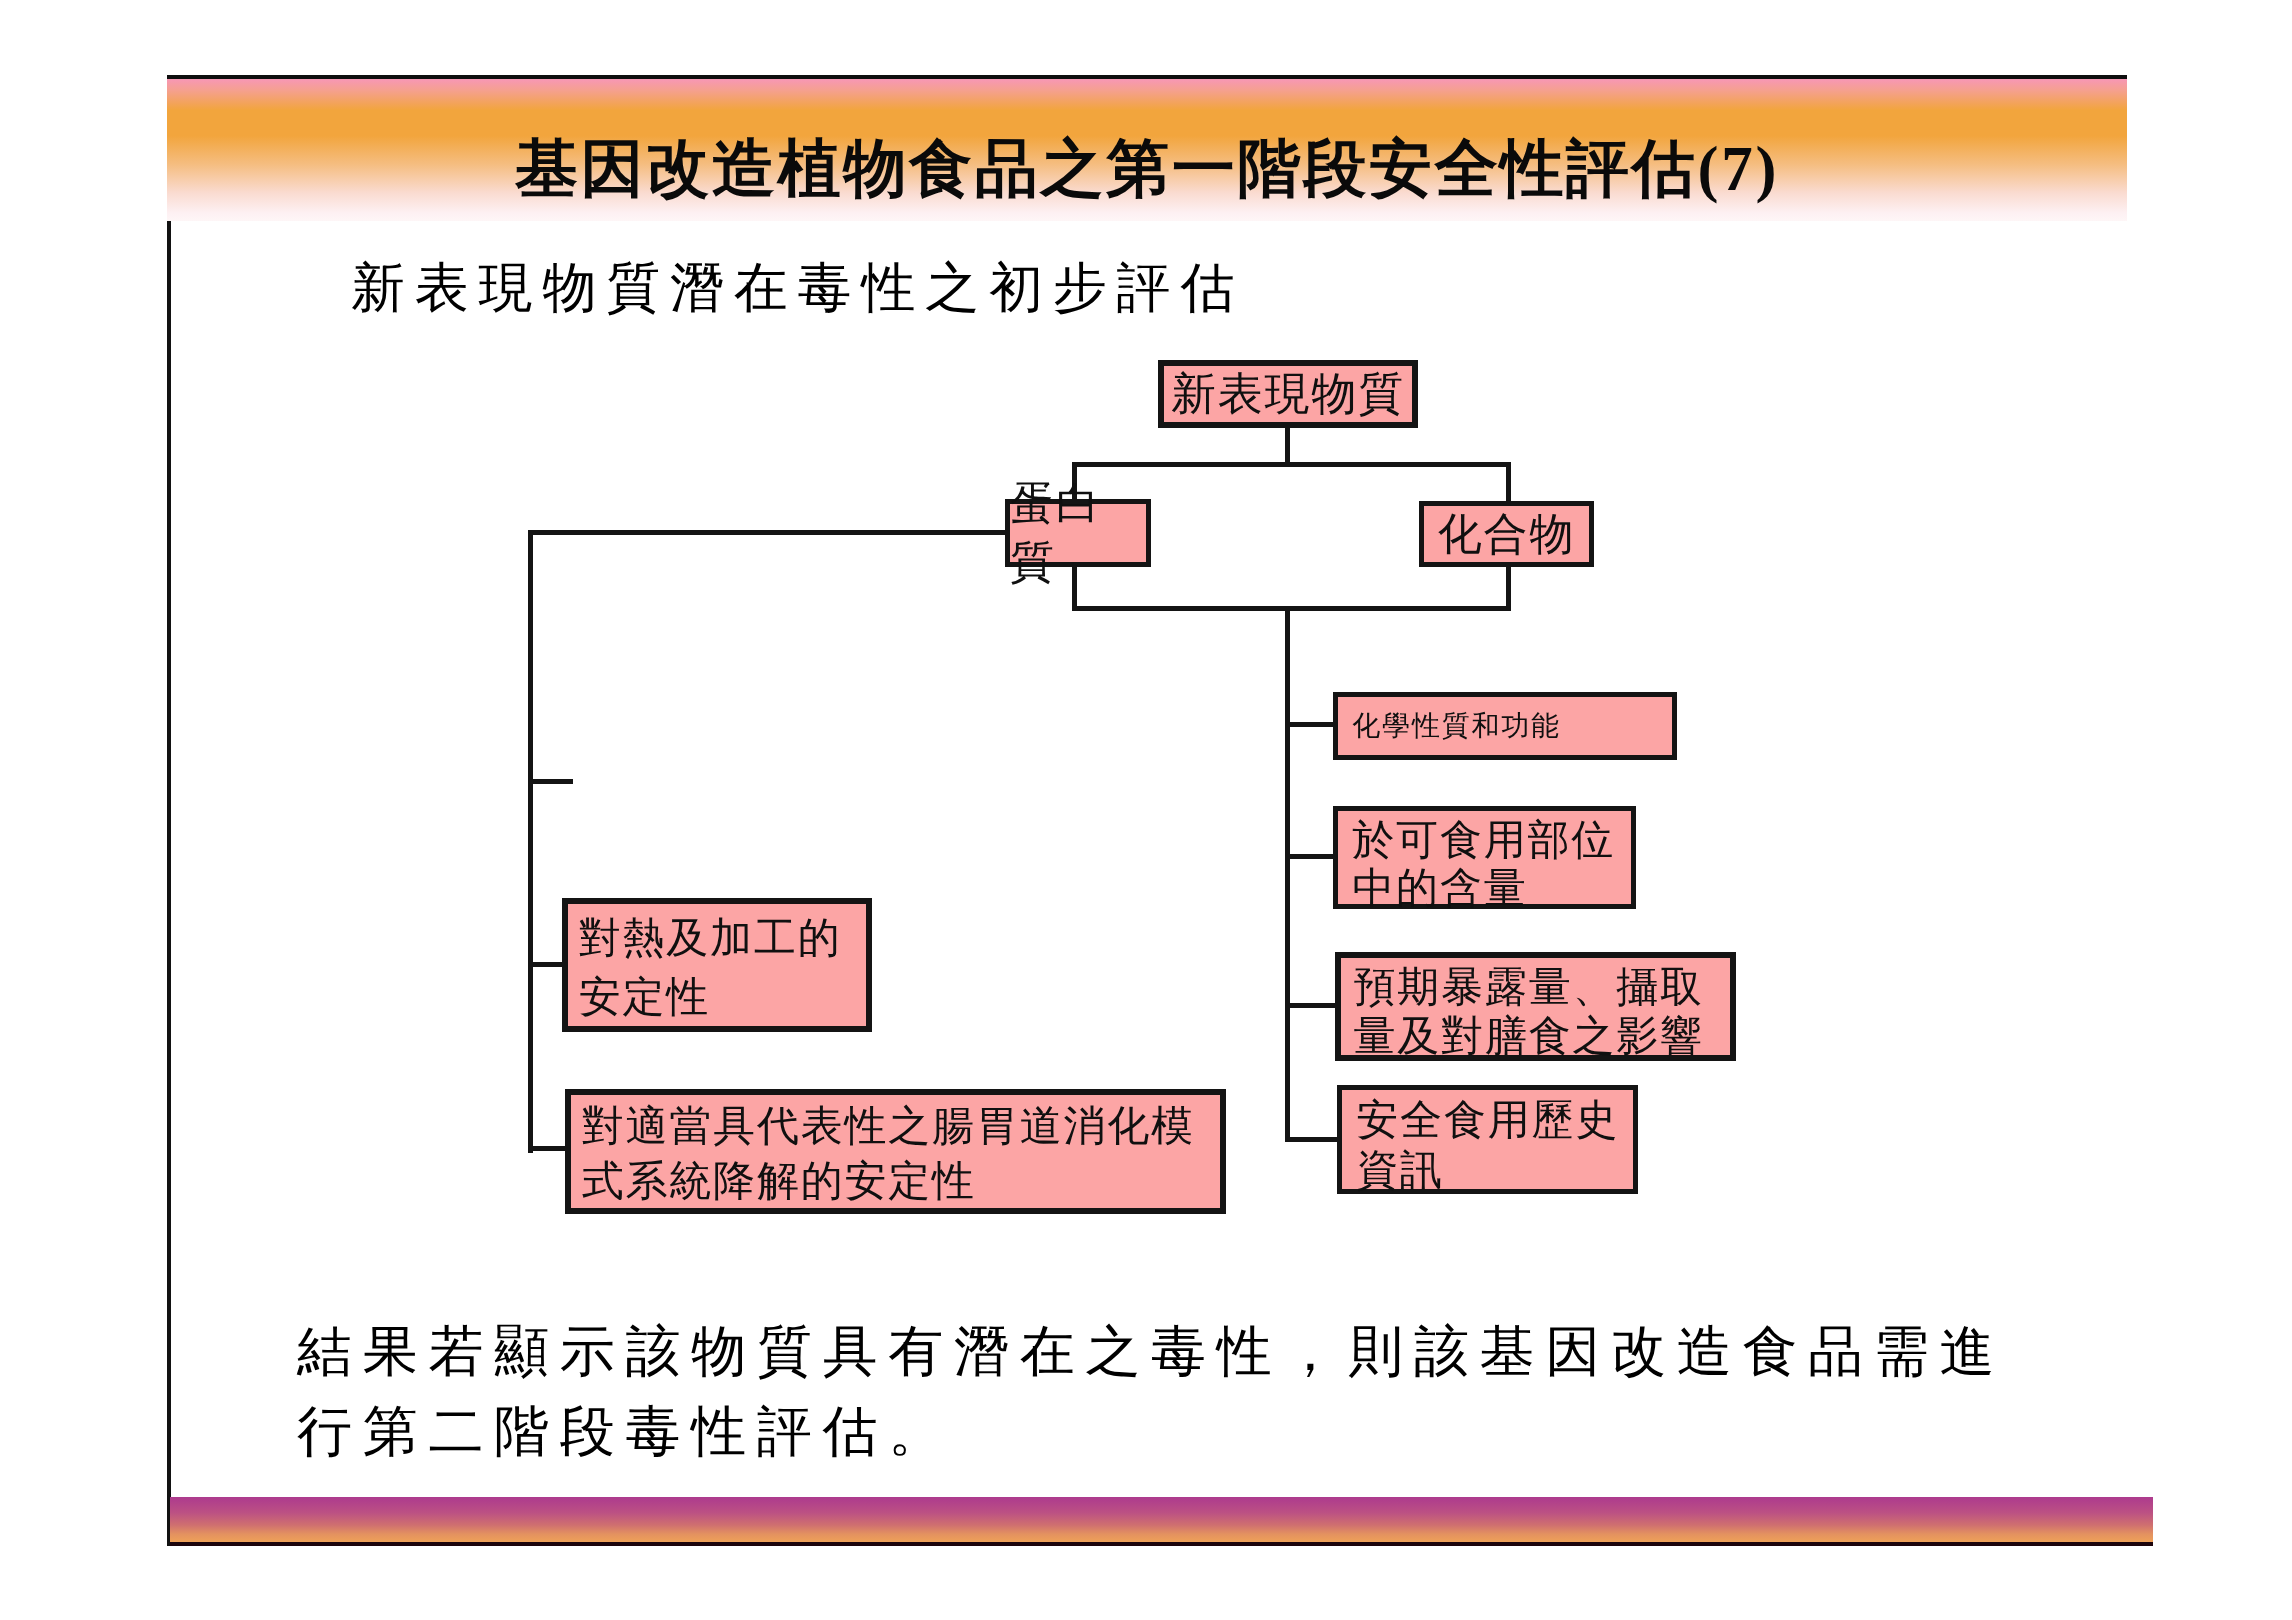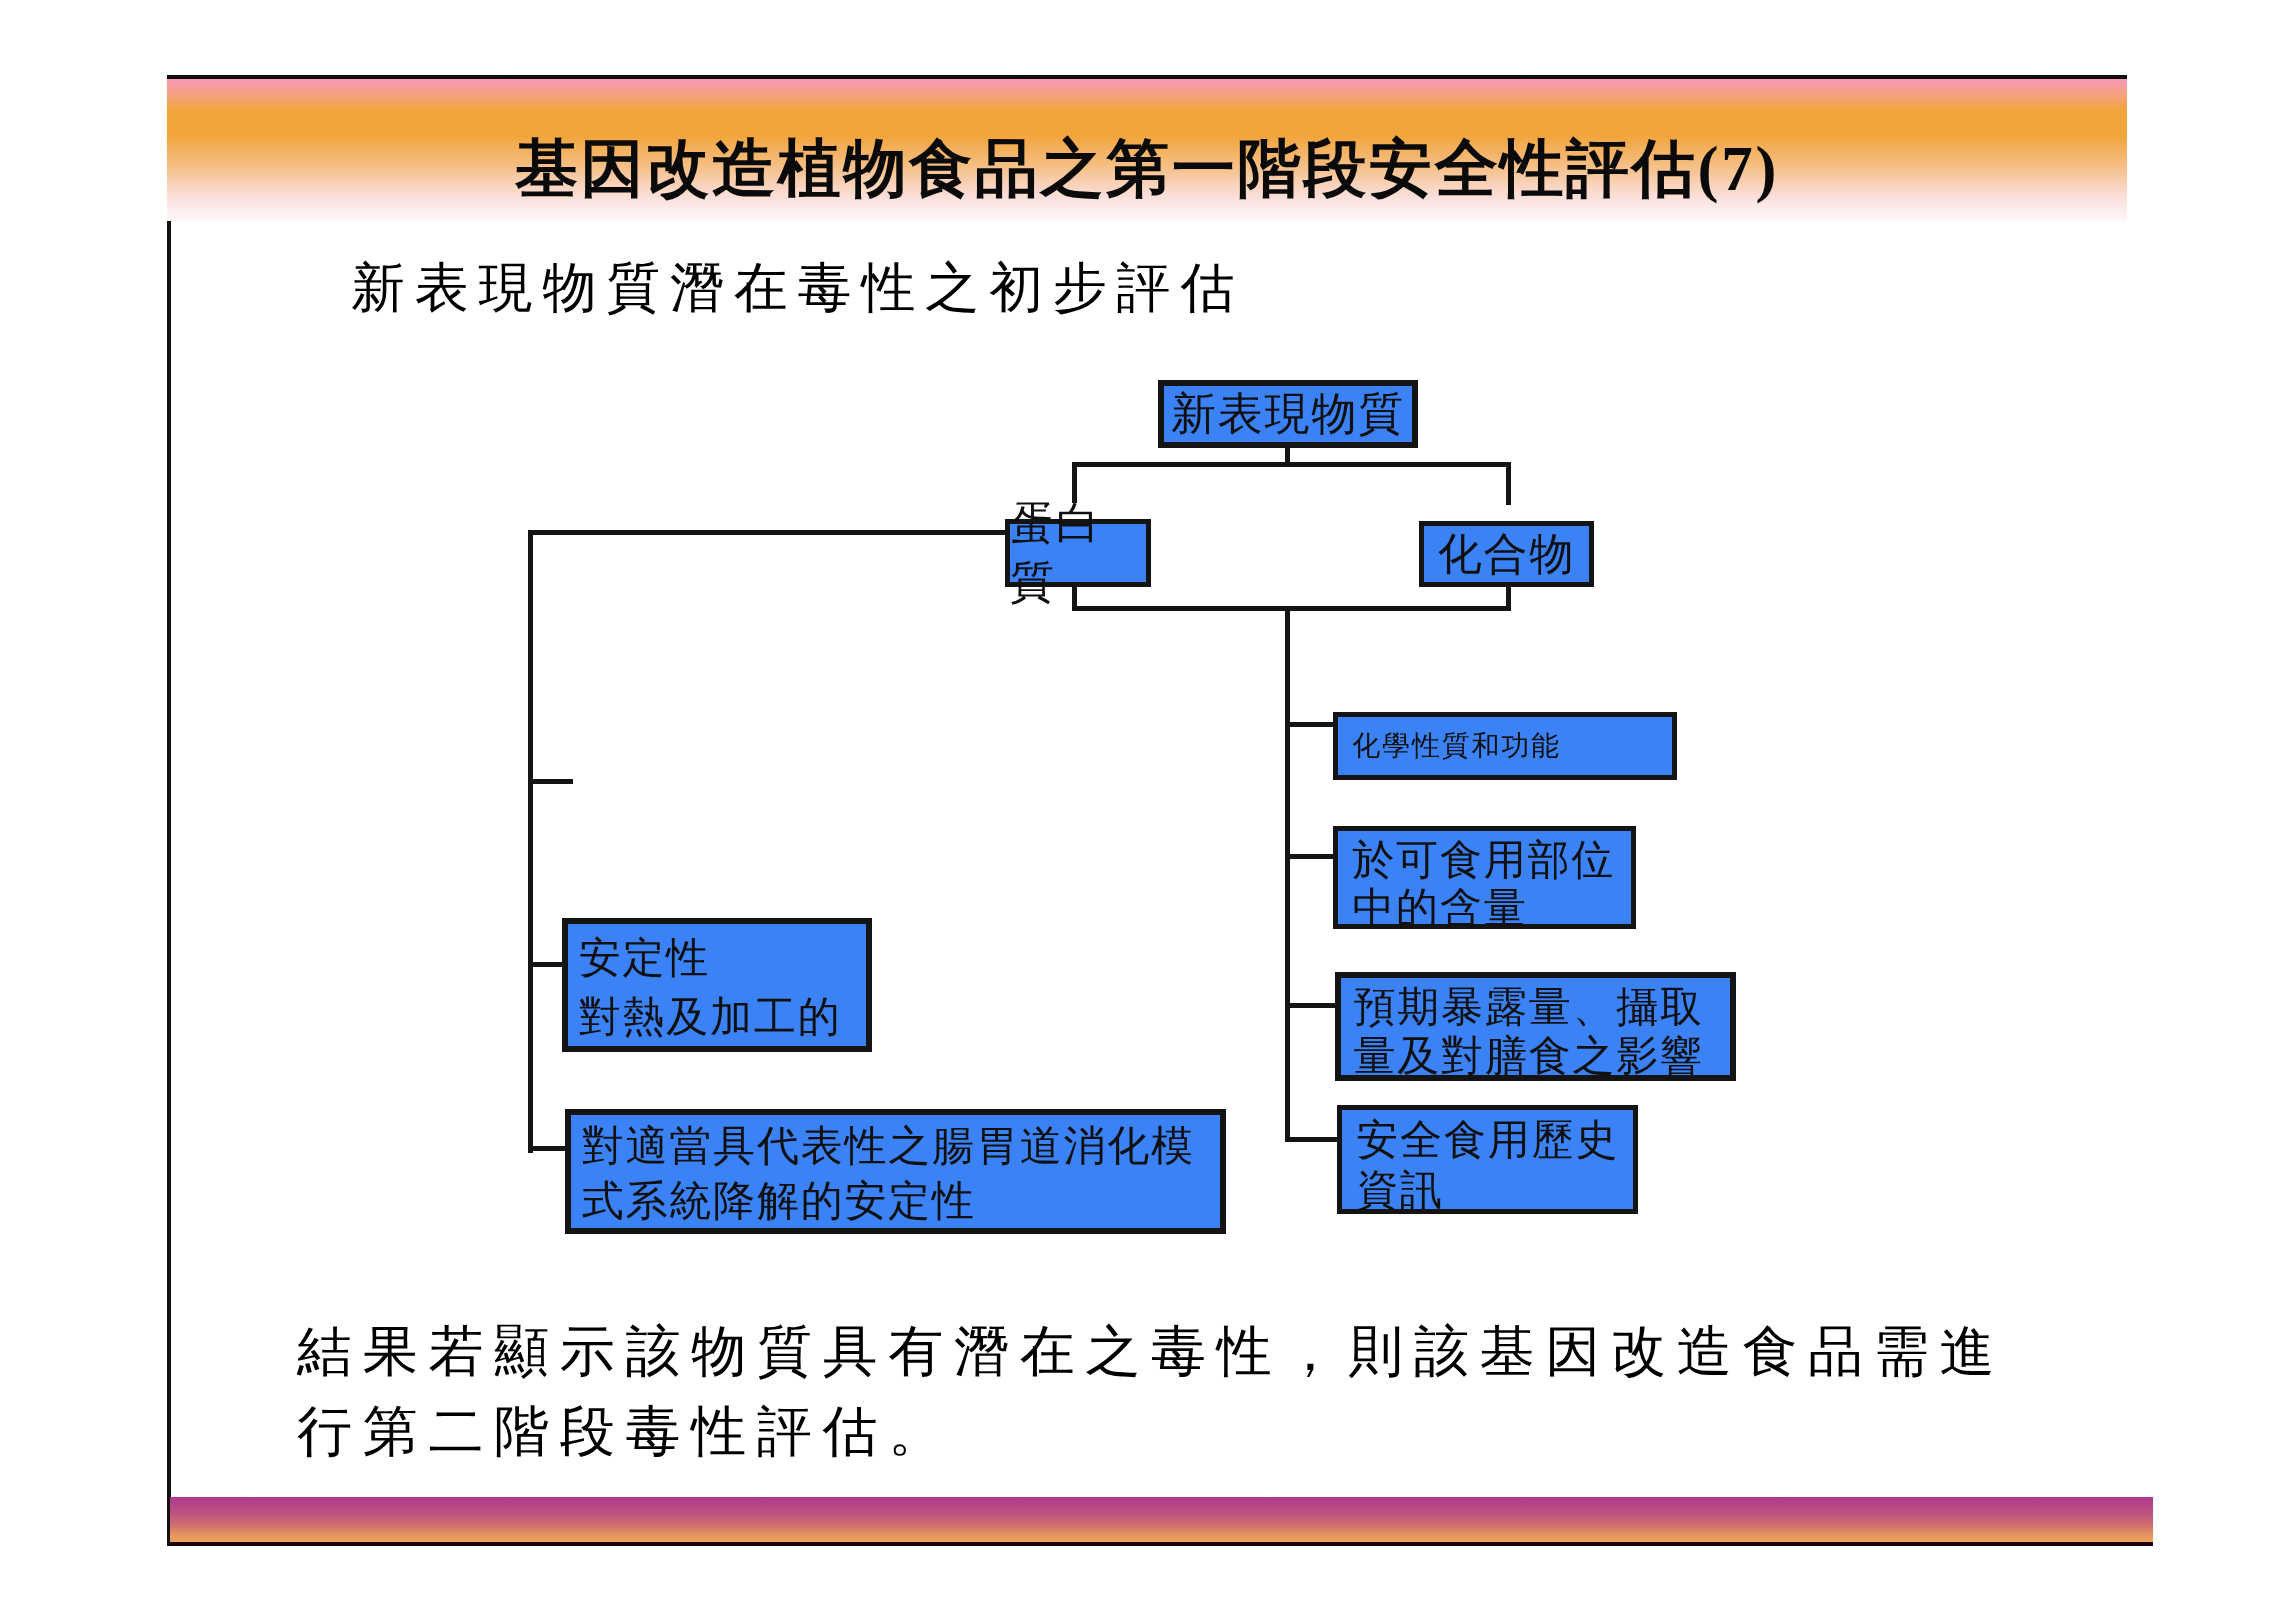--- a/index.html
+++ b/index.html
@@ -30,23 +30,23 @@
     text-align:center;
     font-size:63px;font-weight:bold;letter-spacing:2.7px;line-height:66px;
     color:#0a0a0a;
   }
   .subtitle{
     position:absolute;left:351px;top:257px;
     font-size:54px;letter-spacing:9.8px;line-height:62px;color:#000;
   }
   
   .box{
-    position:absolute;background:#3b82f6;
+    position:absolute;background:#fca5a5;
     border:5.3px solid #141414;box-sizing:border-box;
-    font-size:42px;color:#101010;letter-spacing:1.8px;margin-top:20px;
+    font-size:42px;color:#101010;letter-spacing:1.8px;
   }
   .box .bl{display:block;}
   .node{display:flex;align-items:center;justify-content:center;}
   .b-root{left:1158px;top:360px;width:260px;height:68px;border-width:6.2px;font-size:45px;}
   .b-protein{left:1005px;top:499px;width:146px;height:68px;font-size:44px;}
   .b-compound{left:1419px;top:501px;width:175px;height:66px;font-size:44px;}
   .b-pc0{left:569px;top:718px;width:626px;height:127px;border-width:6.2px;padding:4.5px 10.7px;line-height:56px;}
   .b-pc1{left:562px;top:898px;width:310px;height:134px;border-width:6.2px;padding:5.3px 10.7px;line-height:59px;}
   .b-pc2{left:565px;top:1089px;width:661px;height:125px;border-width:6.2px;padding:3.6px 10.7px;line-height:55px;}
   .b-cc0{left:1333px;top:692px;width:344px;height:68px;border-width:5.3px;font-size:28px;display:flex;align-items:center;padding-left:14.3px;box-sizing:border-box;}
@@ -122,22 +122,22 @@
   <div class="box node b-protein">
     <span>蛋白質</span>
   </div>
 
   <div class="box node b-compound">
     <span>化合物</span>
   </div>
 
 
   <div class="box b-pc1">
+    <span class="bl">對熱及加工的</span>
     <span class="bl">安定性</span>
-    <span class="bl">對熱及加工的</span>
   </div>
 
   <div class="box b-pc2">
     <span class="bl">對適當具代表性之腸胃道消化模</span>
     <span class="bl">式系統降解的安定性</span>
   </div>
 
   <div class="box b-cc0">
     <span>化學性質和功能</span>
   </div>

